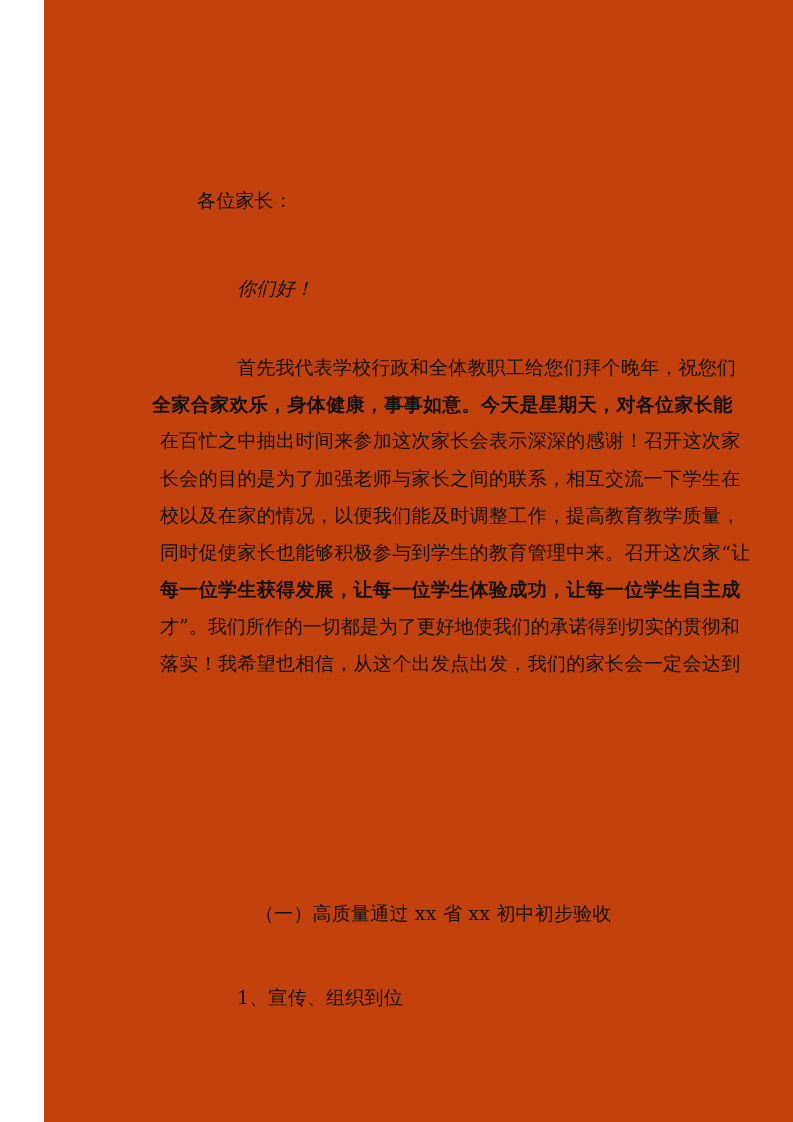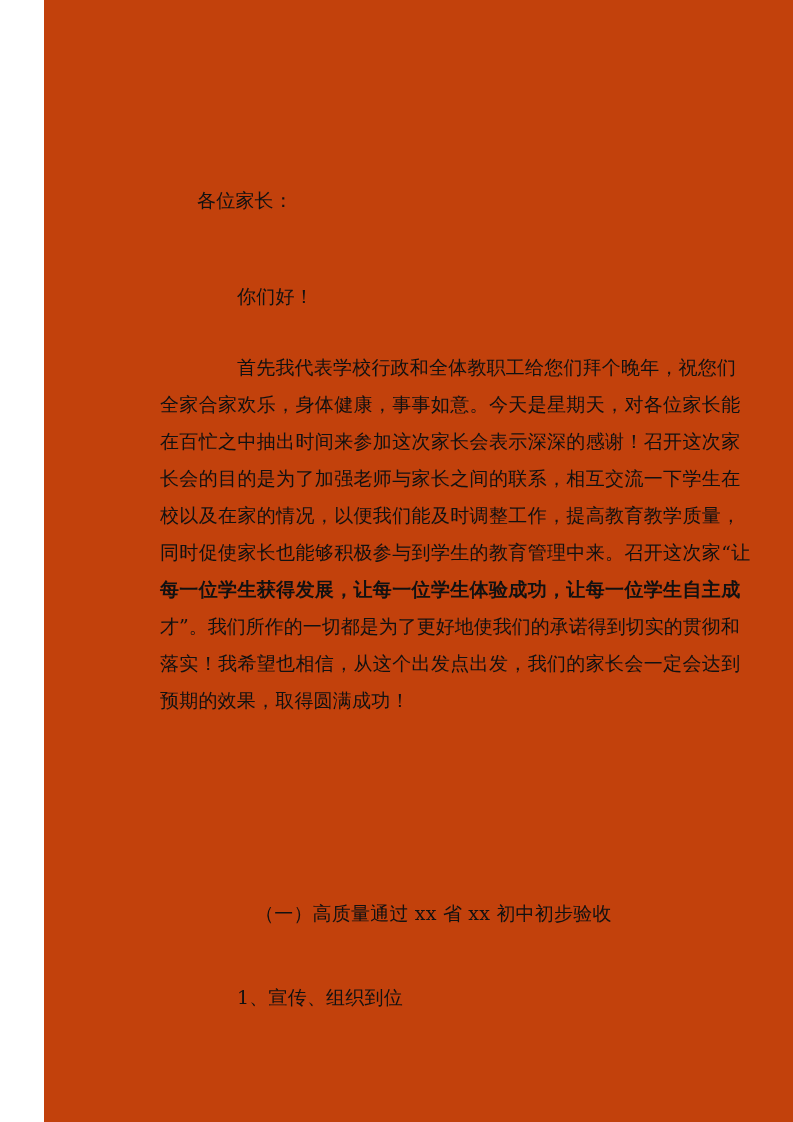--- a/index.html
+++ b/index.html
@@ -32,31 +32,30 @@
       letter-spacing: 0.2px;
     }
   </style>
 </head>
 <body>
 
 <div class="page">
 
   <div class="line" style="left:153px; top:188px;">各位家长：</div>
 
-  <div class="line" style="left:193px; top:284px;">你们好！</div>
+  <div class="line" style="left:193px; top:276px;font-style:italic;">你们好！</div>
 
   <div class="line" style="left:193px; top:355px;">首先我代表学校行政和全体教职工给您们拜个晚年，祝您们</div>
-  <div class="line" style="left:116px; top:392px; letter-spacing:0.35px;">全家合家欢乐，身体健康，事事如意。今天是星期天，对各位家长能</div>
-  <div class="line" style="left:116px; top:429px; letter-spacing:0.35px;">在百忙之中抽出时间来参加这次家长会表示深深的感谢！召开这次家</div>
+  <div class="line" style="left:108px; top:392px; letter-spacing:0.35px;font-weight:bold;">全家合家欢乐，身体健康，事事如意。今天是星期天，对各位家长能</div>
+  <div class="line" style="left:116px; top:429px; letter-spacing:0.35px;font-family:Liberation Serif, serif;">在百忙之中抽出时间来参加这次家长会表示深深的感谢！召开这次家</div>
   <div class="line" style="left:116px; top:466px; letter-spacing:0.35px;">长会的目的是为了加强老师与家长之间的联系，相互交流一下学生在</div>
   <div class="line" style="left:116px; top:503px; letter-spacing:0.35px;">校以及在家的情况，以便我们能及时调整工作，提高教育教学质量，</div>
   <div class="line" style="left:116px; top:540px; letter-spacing:0.35px;">同时促使家长也能够积极参与到学生的教育管理中来。召开这次家“让</div>
   <div class="line" style="left:116px; top:577px; letter-spacing:0.35px;font-weight:bold;">每一位学生获得发展，让每一位学生体验成功，让每一位学生自主成</div>
   <div class="line" style="left:116px; top:651px; letter-spacing:0.35px;">落实！我希望也相信，从这个出发点出发，我们的家长会一定会达到</div>
   <div class="line" style="left:116px; top:614px; letter-spacing:0px;">才”。我们所作的一切都是为了更好地使我们的承诺得到切实的贯彻和</div>
-  <div class="line" style="left:116px; top:688px;">预期的效果，取得圆满成功！</div>
 
 
   <div class="line" style="left:211px; top:901px;">（一）高质量通过 xx 省 xx 初中初步验收</div>
 
   <div class="line" style="left:193px; top:985px;text-align:right;">1、宣传、组织到位</div>
 
 </div>
 
 </body></html>

